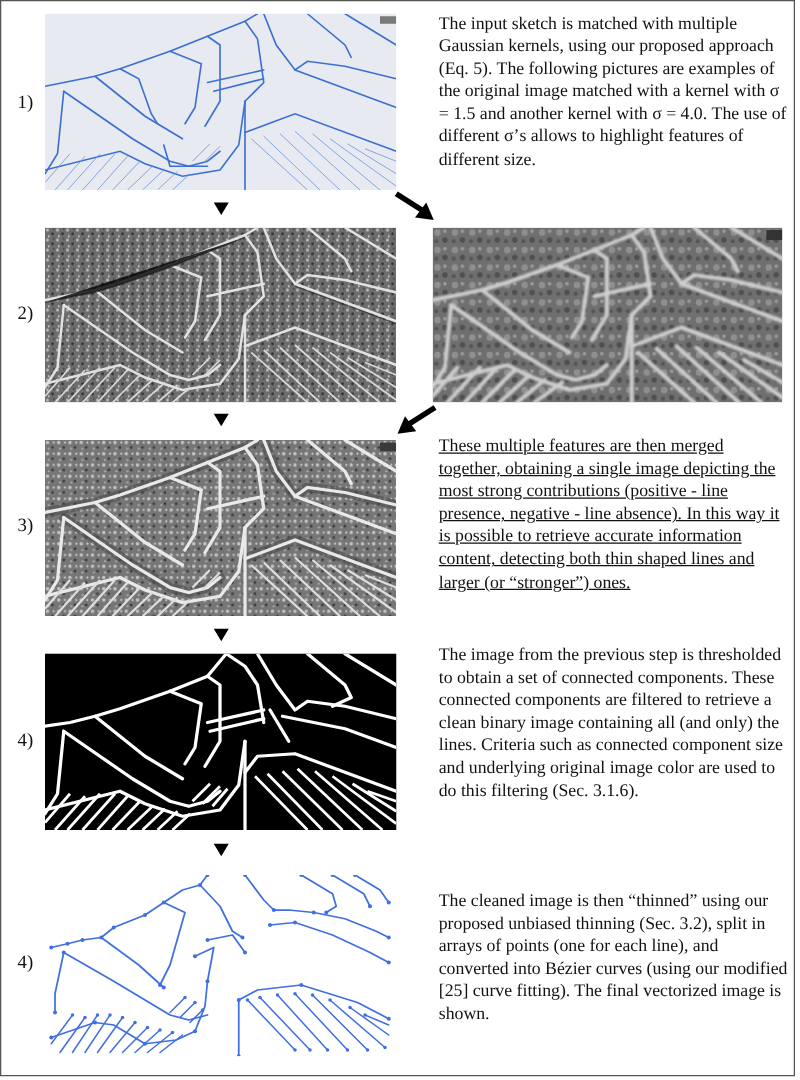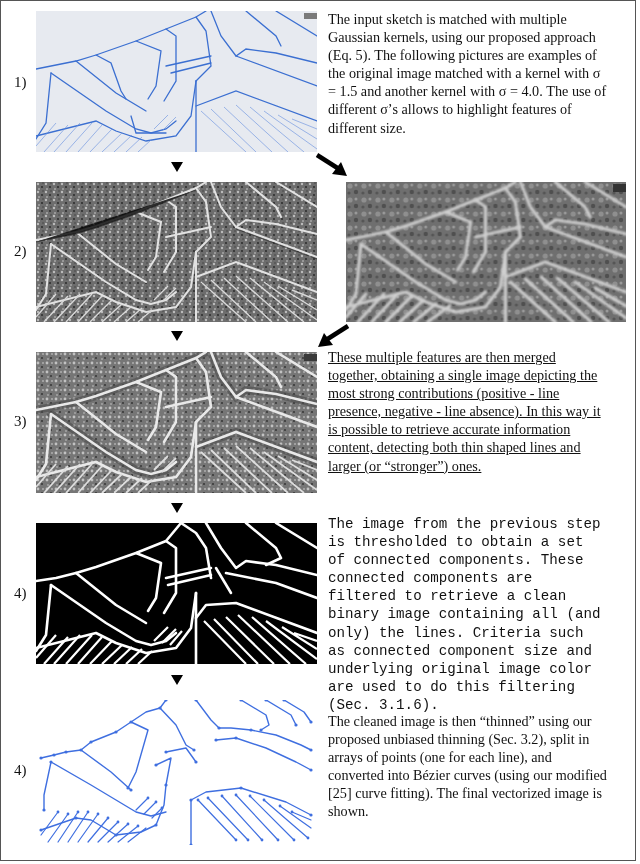--- a/index.html
+++ b/index.html
@@ -7,21 +7,21 @@
          font-family:"Liberation Serif","DejaVu Serif",serif; color:#111; }
   .frame { position:absolute; left:0; top:0; width:636px; height:861px;
            border:1.5px solid #555; box-sizing:border-box; }
   .panel { position:absolute; overflow:hidden; }
   .panel svg { display:block; width:100%; height:100%; }
   .step-label { position:absolute; font-size:15px; line-height:15px; }
   .down-arrow { position:absolute; width:0; height:0;
                 border-left:6px solid transparent; border-right:6px solid transparent;
                 border-top:10px solid #000; }
   .diag-arrow { position:absolute; }
-  .caption { position:absolute; left:328px; width:280px; font-size:14.2px;
+  .caption { position:absolute; left:351px; width:280px; font-size:14.2px;
              line-height:18.1px; text-align:left; }
   .caption p { margin:0; }
 </style>
 </head>
 <body>
 
 <div class="frame"></div>
 
 <div class="step-label" style="left:14px;top:75px;">1)</div>
 <div class="panel" style="left:36px;top:11px;width:281px;height:141px;background:#e6e9ef;">
@@ -217,21 +217,21 @@
       <path d="M132 62 L175 52"></path>
       <path d="M180 45 L195 70"></path>
     </g>
     <g stroke="#ffffff" stroke-width="2.2">
       <path d="M0 135 L20 112 M8 141 L32 114 M18 141 L44 112 M30 141 L56 112 M42 141 L66 114 M54 141 L76 118 M66 141 L86 122 M78 141 L96 124 M90 141 L106 126 M102 141 L116 128 M118 118 L132 104 M126 120 L140 106 M134 122 L146 108"></path>
       <path d="M168 98 L210 141 M178 96 L222 141 M190 94 L238 141 M202 92 L254 141 M216 94 L270 141 M230 98 L281 136 M246 104 L281 126 M258 110 L281 118"></path>
     </g>
   </svg>
 </div>
 <div class="down-arrow" style="left:171px;top:675px;"></div>
-<div class="caption" style="top:515px;font-family:Liberation Mono, monospace;">
+<div class="caption" style="top:515px;">
   <p>The image from the previous step is thresholded to obtain a set of connected components. These connected components are filtered to retrieve a clean binary image containing all (and only) the lines. Criteria such as connected component size and underlying original image color are used to do this filtering (Sec. 3.1.6).</p>
 </div>
 
 <div class="step-label" style="left:14px;top:763px;">4)</div>
 <div class="panel" style="left:36px;top:700px;width:281px;height:145px;background:#fff;">
   <svg viewBox="0 0 281 145" preserveAspectRatio="none">
     <g fill="none" stroke="#3f6fe0" stroke-width="1.4" stroke-linecap="round" stroke-linejoin="round">
       <path d="M5 58 L18 55 L30 52 L45 50 L55 42 L80 32 L95 22 L110 12 L124 8 L130 0"></path>
       <path d="M15 62 L8 95 L8 110"></path>
       <path d="M15 62 L55 85 L80 100 L100 112 L115 116 L130 112"></path>

